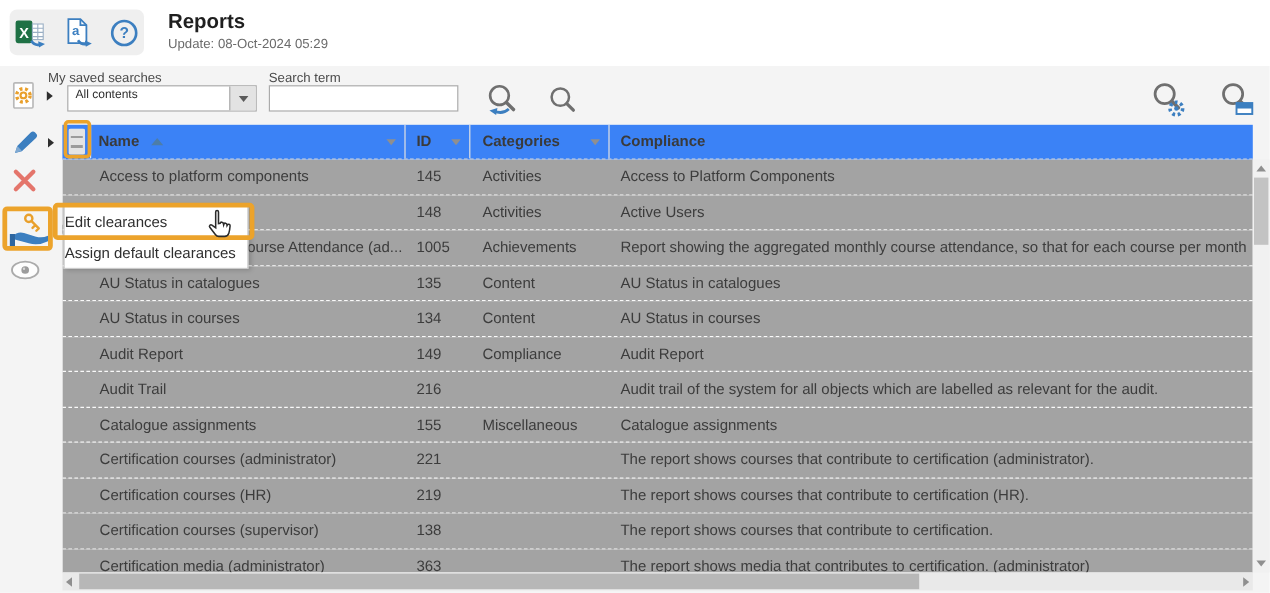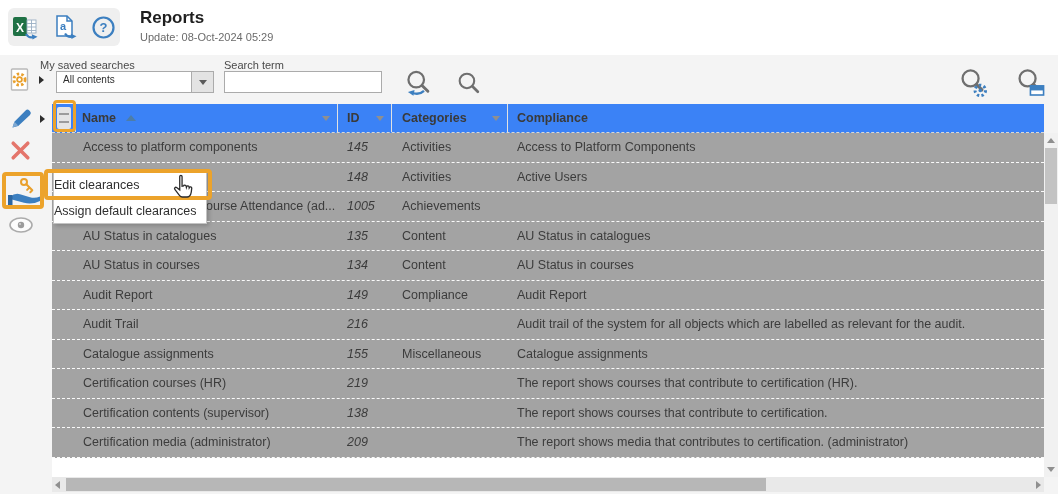--- a/index.html
+++ b/index.html
@@ -50,21 +50,21 @@
   .filter-arr { margin-left:auto; margin-right:7px; width:0; height:0; border-left:4.5px solid transparent; border-right:4.5px solid transparent; border-top:5px solid #8f8f8f; }
   .grip { width:14px; height:22px; background:#e4e4e4; border-radius:2px;
           background-image:repeating-linear-gradient(#e4e4e4 0 4px, #9b9b9b 4px 6px, #e4e4e4 6px 8px);
           background-size:10px 18px; background-position:2px 2px; background-repeat:no-repeat; }
 
   .tbody { height:344px; overflow:hidden; }
   .trow { display:flex; height:29.5px; background:#a3a3a3; border-bottom:1px dashed rgba(255,255,255,.95); align-items:center; font-size:12.5px; color:#3c3c3c; }
   .tcell { overflow:hidden; white-space:nowrap; }
   .c-grip { width:24px; flex:none; }
   .c-name { width:262px; flex:none; padding-left:7px; }
-  .c-id   { width:54px;  flex:none; padding-left:9px;font-style:italic; }
+  .c-id   { width:54px;  flex:none; padding-left:9px; }
   .c-cat  { width:116px; flex:none; padding-left:10px; }
   .c-desc { width:536px; flex:none; padding-left:9px; }
   .trow[data-idx="2"] .c-name { padding-left:130px; }
 
   
   .vscroll { left:1044px; top:133px; width:14px; height:344px; background:#f1f1f1; }
   .vthumb { left:1px; top:15px; width:12px; height:56px; background:#c3c3c3; position:absolute; }
   .varr-up { left:3px; top:5px; position:absolute; width:0; height:0; border-left:4px solid transparent; border-right:4px solid transparent; border-bottom:5px solid #8f8f8f; }
   .varr-dn { left:3px; bottom:5px; position:absolute; width:0; height:0; border-left:4px solid transparent; border-right:4px solid transparent; border-top:5px solid #8f8f8f; }
   .hscroll { left:52px; top:477px; width:992px; height:15px; background:#e9e9e9; }
@@ -240,20 +240,21 @@
     <div class="tcell c-id">148</div>
     <div class="tcell c-cat">Activities</div>
     <div class="tcell c-desc">Active Users</div>
   </div>
 
   <div class="trow" data-idx="2">
     <div class="tcell c-grip"></div>
     <div class="tcell c-name">ourse Attendance (ad...</div>
     <div class="tcell c-id">1005</div>
     <div class="tcell c-cat">Achievements</div>
+    <div class="tcell c-desc">Report showing the aggregated monthly course attendance, so that for each course per month</div>
   </div>
 
   <div class="trow" data-idx="3">
     <div class="tcell c-grip"></div>
     <div class="tcell c-name">AU Status in catalogues</div>
     <div class="tcell c-id">135</div>
     <div class="tcell c-cat">Content</div>
     <div class="tcell c-desc">AU Status in catalogues</div>
   </div>
 
@@ -282,41 +283,48 @@
   </div>
 
   <div class="trow" data-idx="7">
     <div class="tcell c-grip"></div>
     <div class="tcell c-name">Catalogue assignments</div>
     <div class="tcell c-id">155</div>
     <div class="tcell c-cat">Miscellaneous</div>
     <div class="tcell c-desc">Catalogue assignments</div>
   </div>
 
+  <div class="trow" data-idx="8">
+    <div class="tcell c-grip"></div>
+    <div class="tcell c-name">Certification courses (administrator)</div>
+    <div class="tcell c-id">221</div>
+    <div class="tcell c-cat"></div>
+    <div class="tcell c-desc">The report shows courses that contribute to certification (administrator).</div>
+  </div>
 
   <div class="trow" data-idx="9">
     <div class="tcell c-grip"></div>
     <div class="tcell c-name">Certification courses (HR)</div>
     <div class="tcell c-id">219</div>
     <div class="tcell c-cat"></div>
     <div class="tcell c-desc">The report shows courses that contribute to certification (HR).</div>
   </div>
 
   <div class="trow" data-idx="10">
     <div class="tcell c-grip"></div>
-    <div class="tcell c-name">Certification contents (supervisor)</div>
+    <div class="tcell c-name">Certification courses (supervisor)</div>
     <div class="tcell c-id">138</div>
     <div class="tcell c-cat"></div>
     <div class="tcell c-desc">The report shows courses that contribute to certification.</div>
   </div>
 
   <div class="trow" data-idx="11">
     <div class="tcell c-grip"></div>
     <div class="tcell c-name">Certification media (administrator)</div>
-    <div class="tcell c-id">209</div>
+    <div class="tcell c-id">363</div>
     <div class="tcell c-cat"></div>
     <div class="tcell c-desc">The report shows media that contributes to certification. (administrator)</div>
   </div>
 </div>
 </div>
 
 <div class="abs vscroll">
   <span class="varr-up"></span>
   <span class="vthumb"></span>
   <span class="varr-dn"></span>

